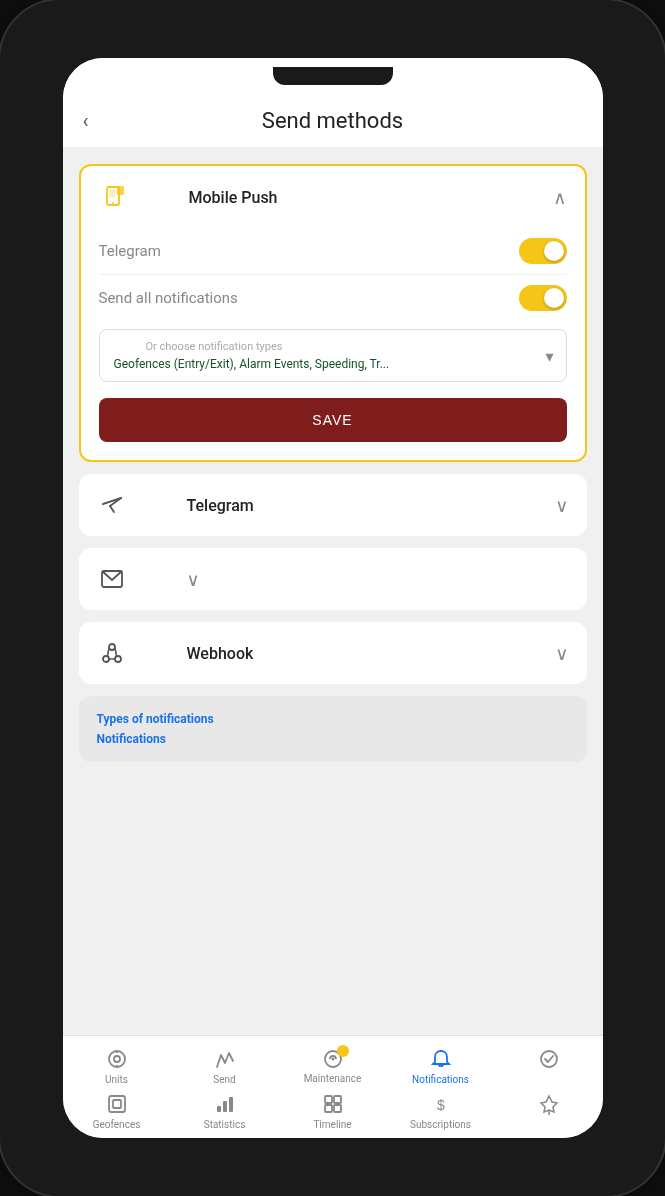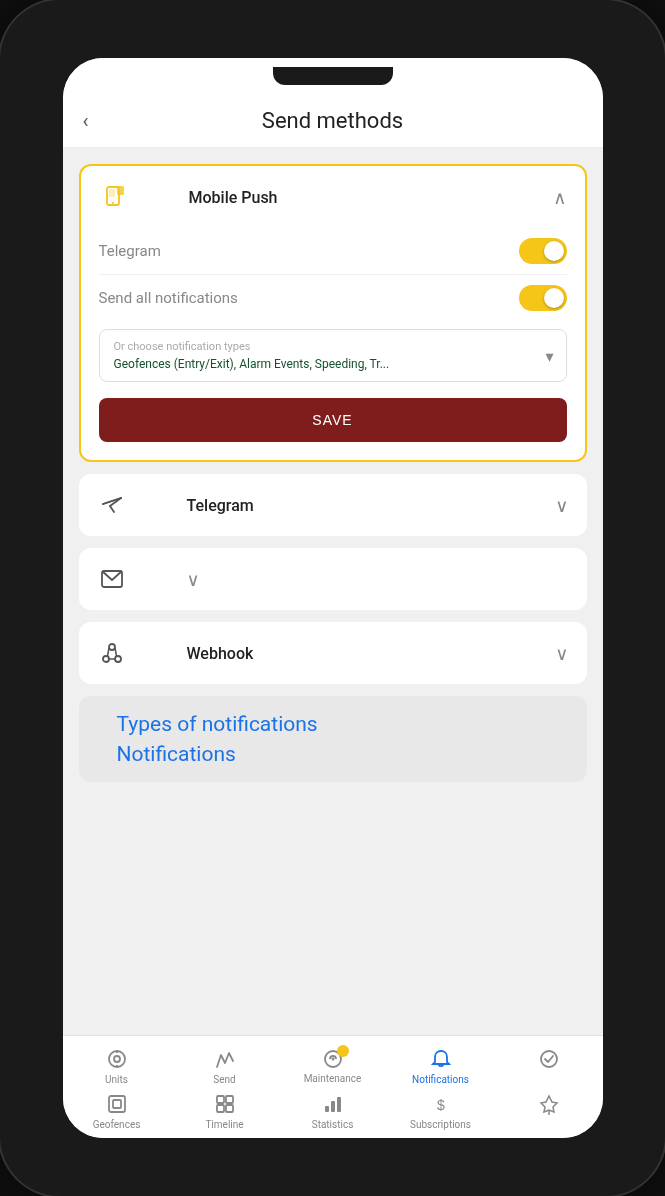--- a/index.html
+++ b/index.html
@@ -154,20 +154,21 @@
       padding: 10px 14px;
       margin: 8px 0 16px;
       position: relative;
       cursor: pointer;
       background: #fff;
     }
     .dropdown-placeholder {
       font-size: 11px;
       color: #aaa;
       margin-bottom: 4px;
+      margin-left: 32px;
     }
     .dropdown-value {
       font-size: 12px;
       color: #14532d;
       padding-right: 24px;
       white-space: nowrap;
       overflow: hidden;
       text-overflow: ellipsis;
     }
     .dropdown-arrow {
@@ -194,26 +195,25 @@
     
     .links-card {
       background: #e8e8e8;
       border-radius: 12px;
       padding: 16px 18px;
       margin-bottom: 12px;
     }
     .link-item {
       display: block;
       color: #1a73e8;
-      font-size: 21px;
-      font-weight: 400;
+      font-size: 12px;
+      font-weight: 700;
       margin-bottom: 6px;
       cursor: pointer;
       text-decoration: none;
-      margin-left: 20px;
     }
     .link-item:last-child { margin-bottom: 0; }
     
     .bottom-nav {
       background: #fff;
       border-top: 1px solid #e0e0e0;
       padding: 8px 0 4px;
       flex-shrink: 0;
     }
     .nav-grid {
@@ -426,43 +426,43 @@
               <rect x="3" y="3" width="16" height="16" rx="2" stroke="#888" stroke-width="1.8" fill="none"></rect>
               <rect x="7" y="7" width="8" height="8" rx="1" stroke="#888" stroke-width="1.8" fill="none"></rect>
             </svg>
           </div>
           <span class="nav-label">Geofences</span>
         </div>
 
         <div class="nav-item">
           <div class="nav-icon">
             <svg width="22" height="22" viewBox="0 0 22 22" fill="none">
+              <rect x="3" y="13" width="4" height="6" fill="#888" rx="1"></rect>
+              <rect x="9" y="8" width="4" height="11" fill="#888" rx="1"></rect>
+              <rect x="15" y="4" width="4" height="15" fill="#888" rx="1"></rect>
+            </svg>
+          </div>
+          <span class="nav-label">Statistics</span>
+        </div>
+
+        <div class="nav-item">
+          <div class="nav-icon">
+            <svg width="22" height="22" viewBox="0 0 22 22" fill="none">
               <rect x="3" y="3" width="7" height="7" rx="1" stroke="#888" stroke-width="1.8" fill="none"></rect>
               <rect x="3" y="12" width="7" height="7" rx="1" stroke="#888" stroke-width="1.8" fill="none"></rect>
               <rect x="12" y="3" width="7" height="7" rx="1" stroke="#888" stroke-width="1.8" fill="none"></rect>
               <rect x="12" y="12" width="7" height="7" rx="1" stroke="#888" stroke-width="1.8" fill="none"></rect>
             </svg>
           </div>
           <span class="nav-label">Timeline</span>
         </div>
 
         <div class="nav-item">
           <div class="nav-icon">
             <svg width="22" height="22" viewBox="0 0 22 22" fill="none">
-              <rect x="3" y="13" width="4" height="6" fill="#888" rx="1"></rect>
-              <rect x="9" y="8" width="4" height="11" fill="#888" rx="1"></rect>
-              <rect x="15" y="4" width="4" height="15" fill="#888" rx="1"></rect>
-            </svg>
-          </div>
-          <span class="nav-label">Statistics</span>
-        </div>
-
-        <div class="nav-item">
-          <div class="nav-icon">
-            <svg width="22" height="22" viewBox="0 0 22 22" fill="none">
               <text x="7" y="17" font-size="14" fill="#888" font-family="sans-serif">$</text>
             </svg>
           </div>
           <span class="nav-label">Subscriptions</span>
         </div>
 
         <div class="nav-item">
           <div class="nav-icon">
             <svg width="22" height="22" viewBox="0 0 22 22" fill="none">
               <path d="M11 3 L14 9 L19 10 L15 14 L16 19 L11 17 L6 19 L7 14 L3 10 L8 9 Z" stroke="#888" stroke-width="1.5" fill="none"></path>

